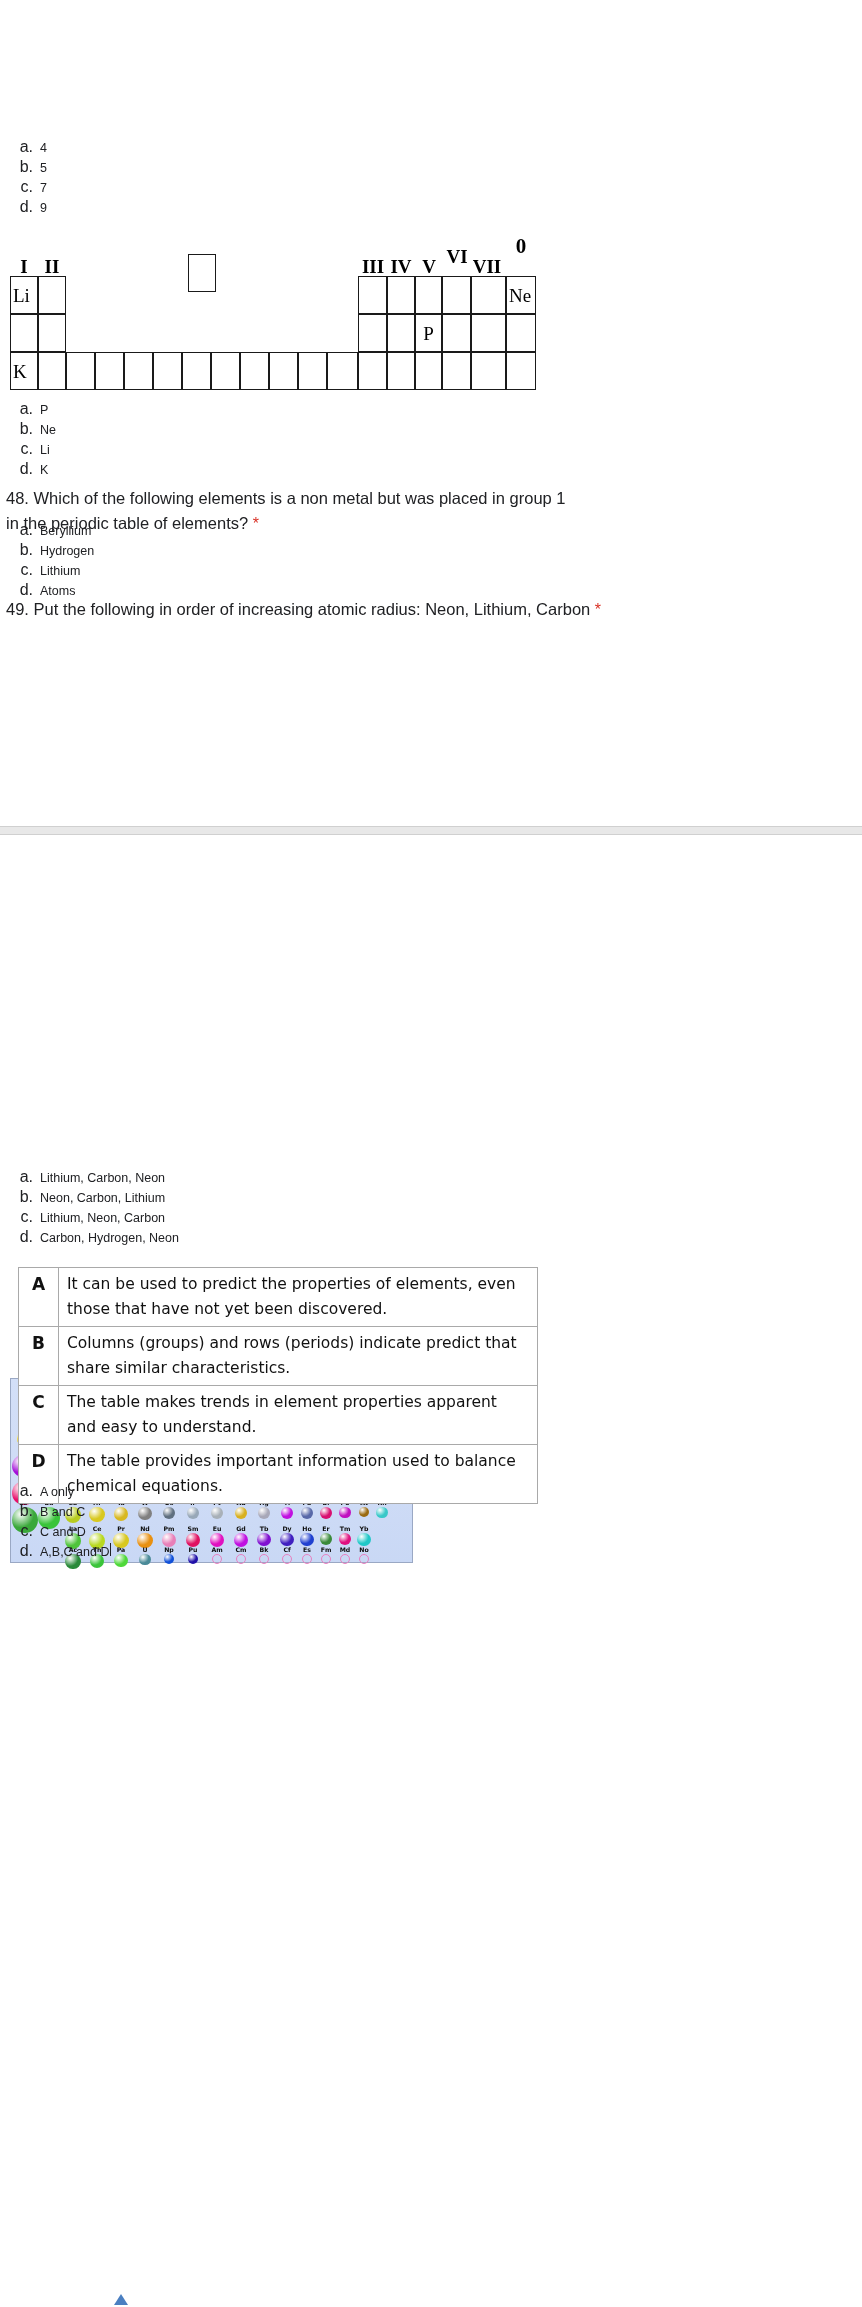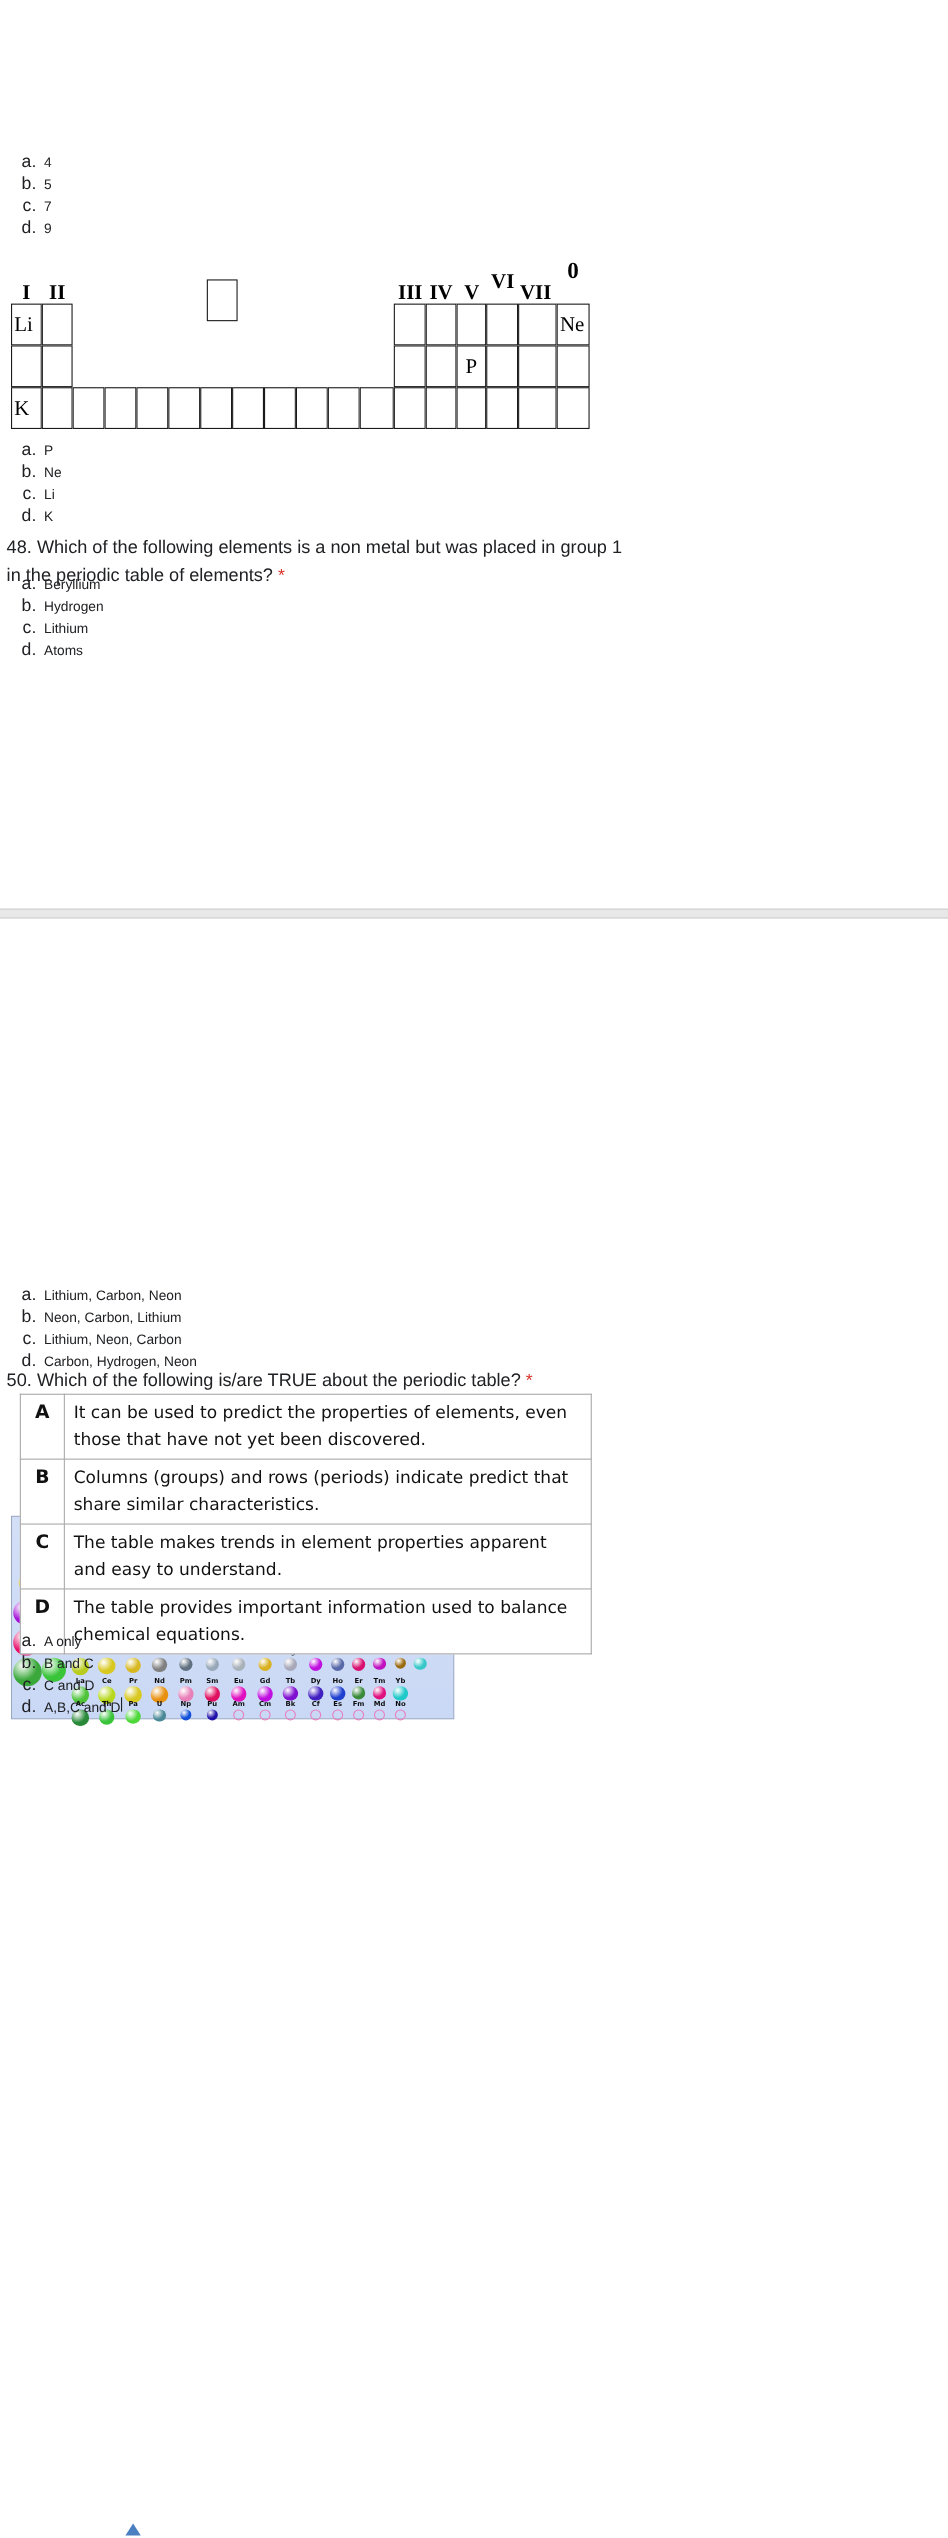--- a/index.html
+++ b/index.html
@@ -320,20 +320,25 @@
     <li class="opt-row">
       <span class="opt-letter">c.</span>
       <span class="opt-text">Lithium</span>
     </li>
     <li class="opt-row">
       <span class="opt-letter">d.</span>
       <span class="opt-text">Atoms</span>
     </li>
   </ul>
 
+  <div id="q49-text" class="qtext">
+    <span>49.</span>
+    <span>Put the following in order of increasing atomic radius: Neon, Lithium, Carbon</span>
+    <span class="req">*</span>
+  </div>
 
   <div id="page-break"></div>
 
   <div id="pt-image">
     <div id="pt-image-inner">
       <div id="pt-title">
         <div>Periodic Table</div>
         <div>Showing Relative</div>
         <div>Sizes of the Atoms</div>
       </div>
@@ -750,25 +755,20 @@
     <li class="opt-row">
       <span class="opt-letter">c.</span>
       <span class="opt-text">Lithium, Neon, Carbon</span>
     </li>
     <li class="opt-row">
       <span class="opt-letter">d.</span>
       <span class="opt-text">Carbon, Hydrogen, Neon</span>
     </li>
   </ul>
 
-  <div id="q50-text" class="qtext">
-    <span>50.</span>
-    <span>Which of the following is/are TRUE about the periodic table?</span>
-    <span class="req">*</span>
-  </div>
 
   <table id="q50-table">
     <tbody>
       <tr>
         <td class="key">A</td>
         <td>It can be used to predict the properties of elements, even those that have not yet been discovered.</td>
       </tr>
       <tr>
         <td class="key">B</td>
         <td>Columns (groups) and rows (periods) indicate predict that share similar characteristics.</td>

